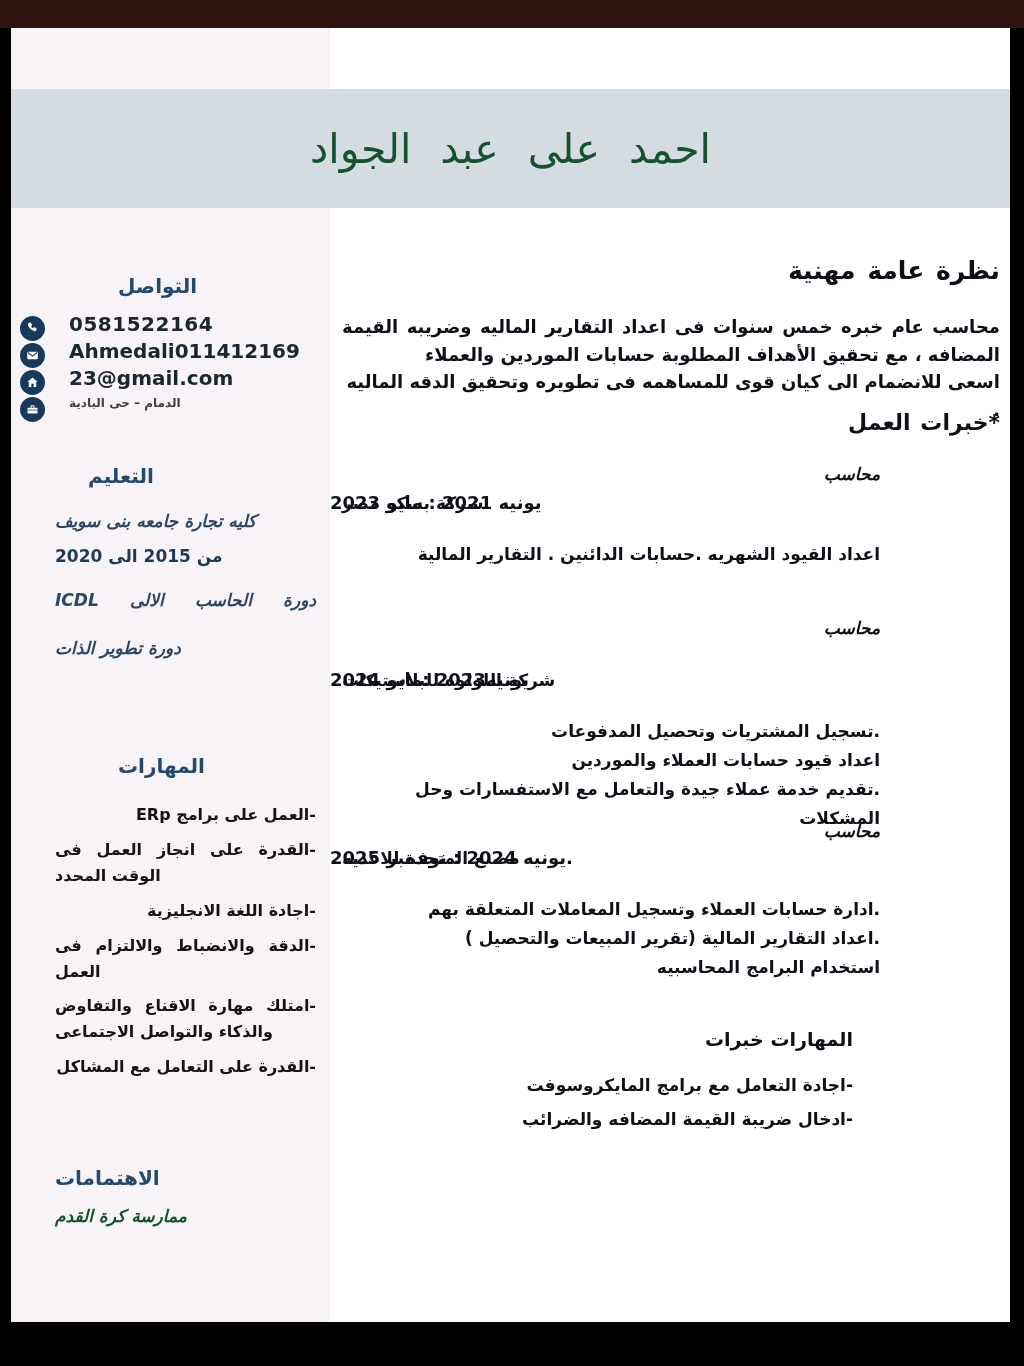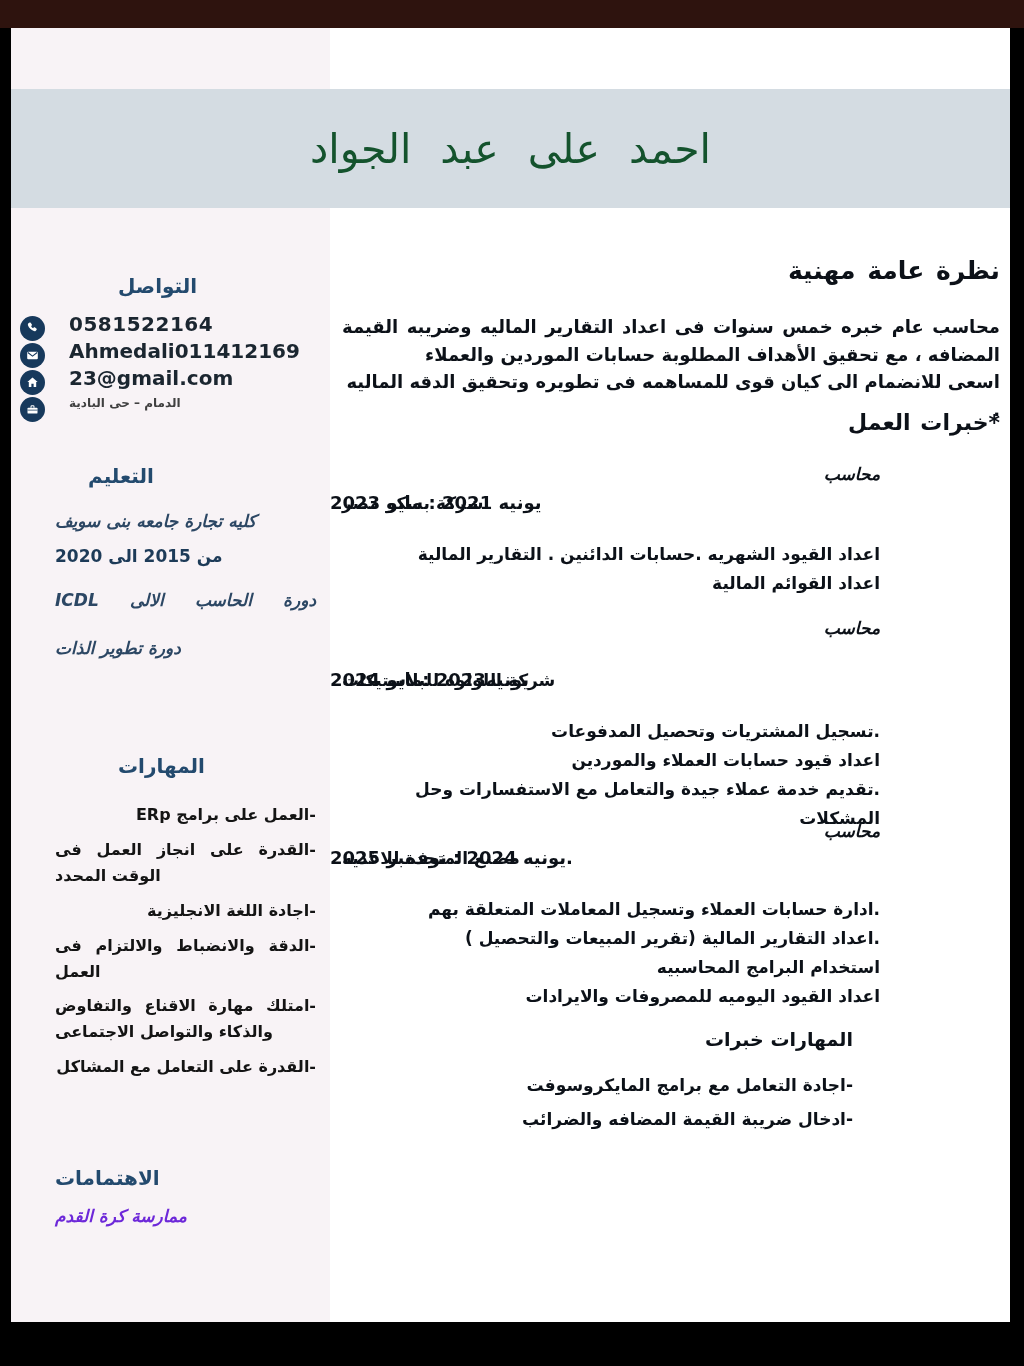--- a/index.html
+++ b/index.html
@@ -40,21 +40,21 @@
   .edu-faculty { font-style:italic; text-align:justify; text-align-last:left; line-height:1.55; margin-top:20px; margin-bottom:12px; }
   .edu-years { color:#1d3b58; text-align:left; margin-bottom:24px; font-size:17px; }
   .edu-icdl { font-style:italic; text-align:justify; text-align-last:justify; margin-bottom:28px; }
   .edu-self { font-style:italic; text-align:left; }
 
   .skills-list { margin-top:24px; }
   .skill { direction:rtl; font-weight:bold; font-size:16px; color:#141414; line-height:1.62; margin-bottom:9px; }
   .skill--right { text-align:right; }
   .skill--justify { text-align:justify; text-align-last:left; }
 
-  .interest-item { direction:rtl; font-style:italic; font-weight:bold; font-size:17px; color:#6d28d9; text-align:left; margin-top:16px; }
+  .interest-item { direction:rtl; font-style:italic; font-weight:bold; font-size:17px; color:#14532d; text-align:left; margin-top:16px; }
 
   
   .main { position:absolute; left:319px; top:0; right:0; bottom:0; z-index:2; color:#0c1118; }
   .m-abs { position:absolute; direction:rtl; }
   .ov-title { top:228px; right:10px; font-size:25px; font-weight:bold; word-spacing:3px; }
   .ov-par { top:285px; right:10px; left:12px; font-size:18px; font-weight:bold; line-height:27.5px; text-align:justify; }
   .ov-par2 { text-align:right; }
   .exp-header { top:382px; right:10px; font-size:22px; font-weight:bold; word-spacing:2px; }
 
   .job { left:0; right:0; }
@@ -164,21 +164,20 @@
       <div class="m-abs exp-header">*خبرات العمل</div>
 
       <div class="m-abs job job1">
         <div class="job-title">محاسب</div>
         <div class="dateline">
           <div class="job-date">يونيه 2021 : مايو 2023</div>
           <div class="job-company">شركة بسكو مصر</div>
         </div>
         <div class="tasks">
           <div>اعداد القيود الشهريه .حسابات الدائنين . التقارير المالية</div>
-          <div>اعداد القوائم المالية</div>
         </div>
       </div>
 
       <div class="m-abs job job2">
         <div class="job-title">محاسب</div>
         <div class="dateline">
           <div class="job-date">يونيه2023 :مايو 2024</div>
           <div class="job-company">شركة اللولوه للبلاستيكات</div>
         </div>
         <div class="tasks">
@@ -191,21 +190,20 @@
       <div class="m-abs job job3">
         <div class="job-title">محاسب</div>
         <div class="dateline">
           <div class="job-date">.يونيه 2024 : نوفمبر 2025</div>
           <div class="job-company">مصنع المتحدة للاغذيه</div>
         </div>
         <div class="tasks">
           <div>.ادارة حسابات العملاء وتسجيل المعاملات المتعلقة بهم</div>
           <div>.اعداد التقارير المالية (تقرير المبيعات والتحصيل )</div>
           <div>استخدام البرامج المحاسبيه</div>
-          <div>اعداد القيود اليوميه للمصروفات والايرادات</div>
         </div>
       </div>
 
       <div class="m-abs tech-title">المهارات خبرات</div>
       <div class="m-abs tech-items">
         <div class="tech-item">-اجادة التعامل مع برامج المايكروسوفت</div>
         <div class="tech-item">-ادخال ضريبة القيمة المضافه والضرائب</div>
       </div>
 
     </main>

